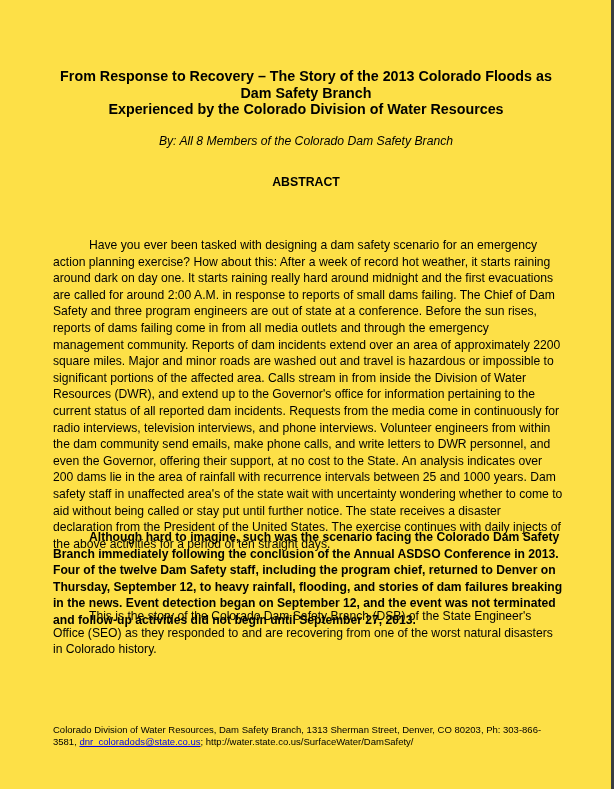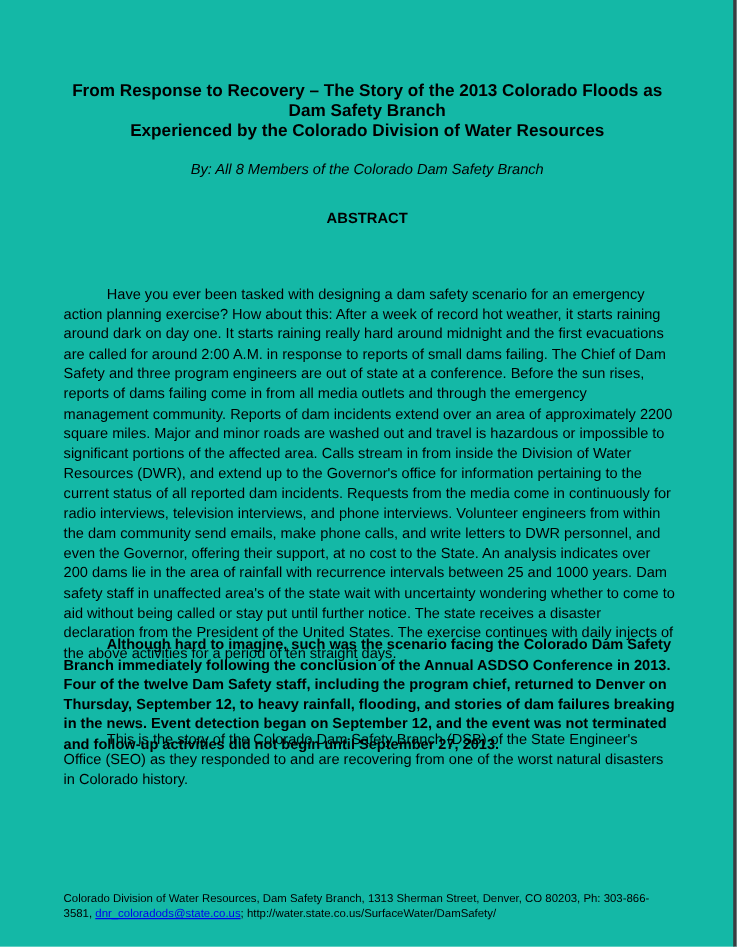--- a/index.html
+++ b/index.html
@@ -6,21 +6,21 @@
     body {
       width: 614px; height: 789px; overflow: hidden;
       background: #ffffff;
       font-family: "Liberation Sans", sans-serif;
       color: #000;
       position: relative;
     }
     .page {
       position: absolute; left: 0; top: 0;
       width: 612px; height: 789px;
-      background: #14b8a6;
+      background: #fde047;
     }
     .edge {
       position: absolute; right: 0; top: 0;
       width: 3px; height: 789px;
       background: #3a3d40;
     }
     .title {
       position: absolute; left: 0; width: 612px; top: 68px;
       text-align: center;
       font-weight: bold;
@@ -43,21 +43,21 @@
       position: absolute; left: 53px; width: 510px;
       font-size: 12.15px;
       line-height: 16.6px;
       margin-top: 48px;
     }
     .body p { margin: 0; text-indent: 36px; }
     #p1 { top: 189px; }
     #p2 { top: 481px; font-weight: bold; }
     #p3 { top: 560px; }
     .footer {
-      position: absolute; left: 53px; width: 510px; top: 744px;
+      position: absolute; left: 53px; width: 510px; top: 724px;
       font-size: 9.5px;
       line-height: 12.3px;
     }
     .footer a { color: #0000ee; text-decoration: underline; }
   </style>
 </head>
 <body>
 
 <div class="page">
   <div class="title">

